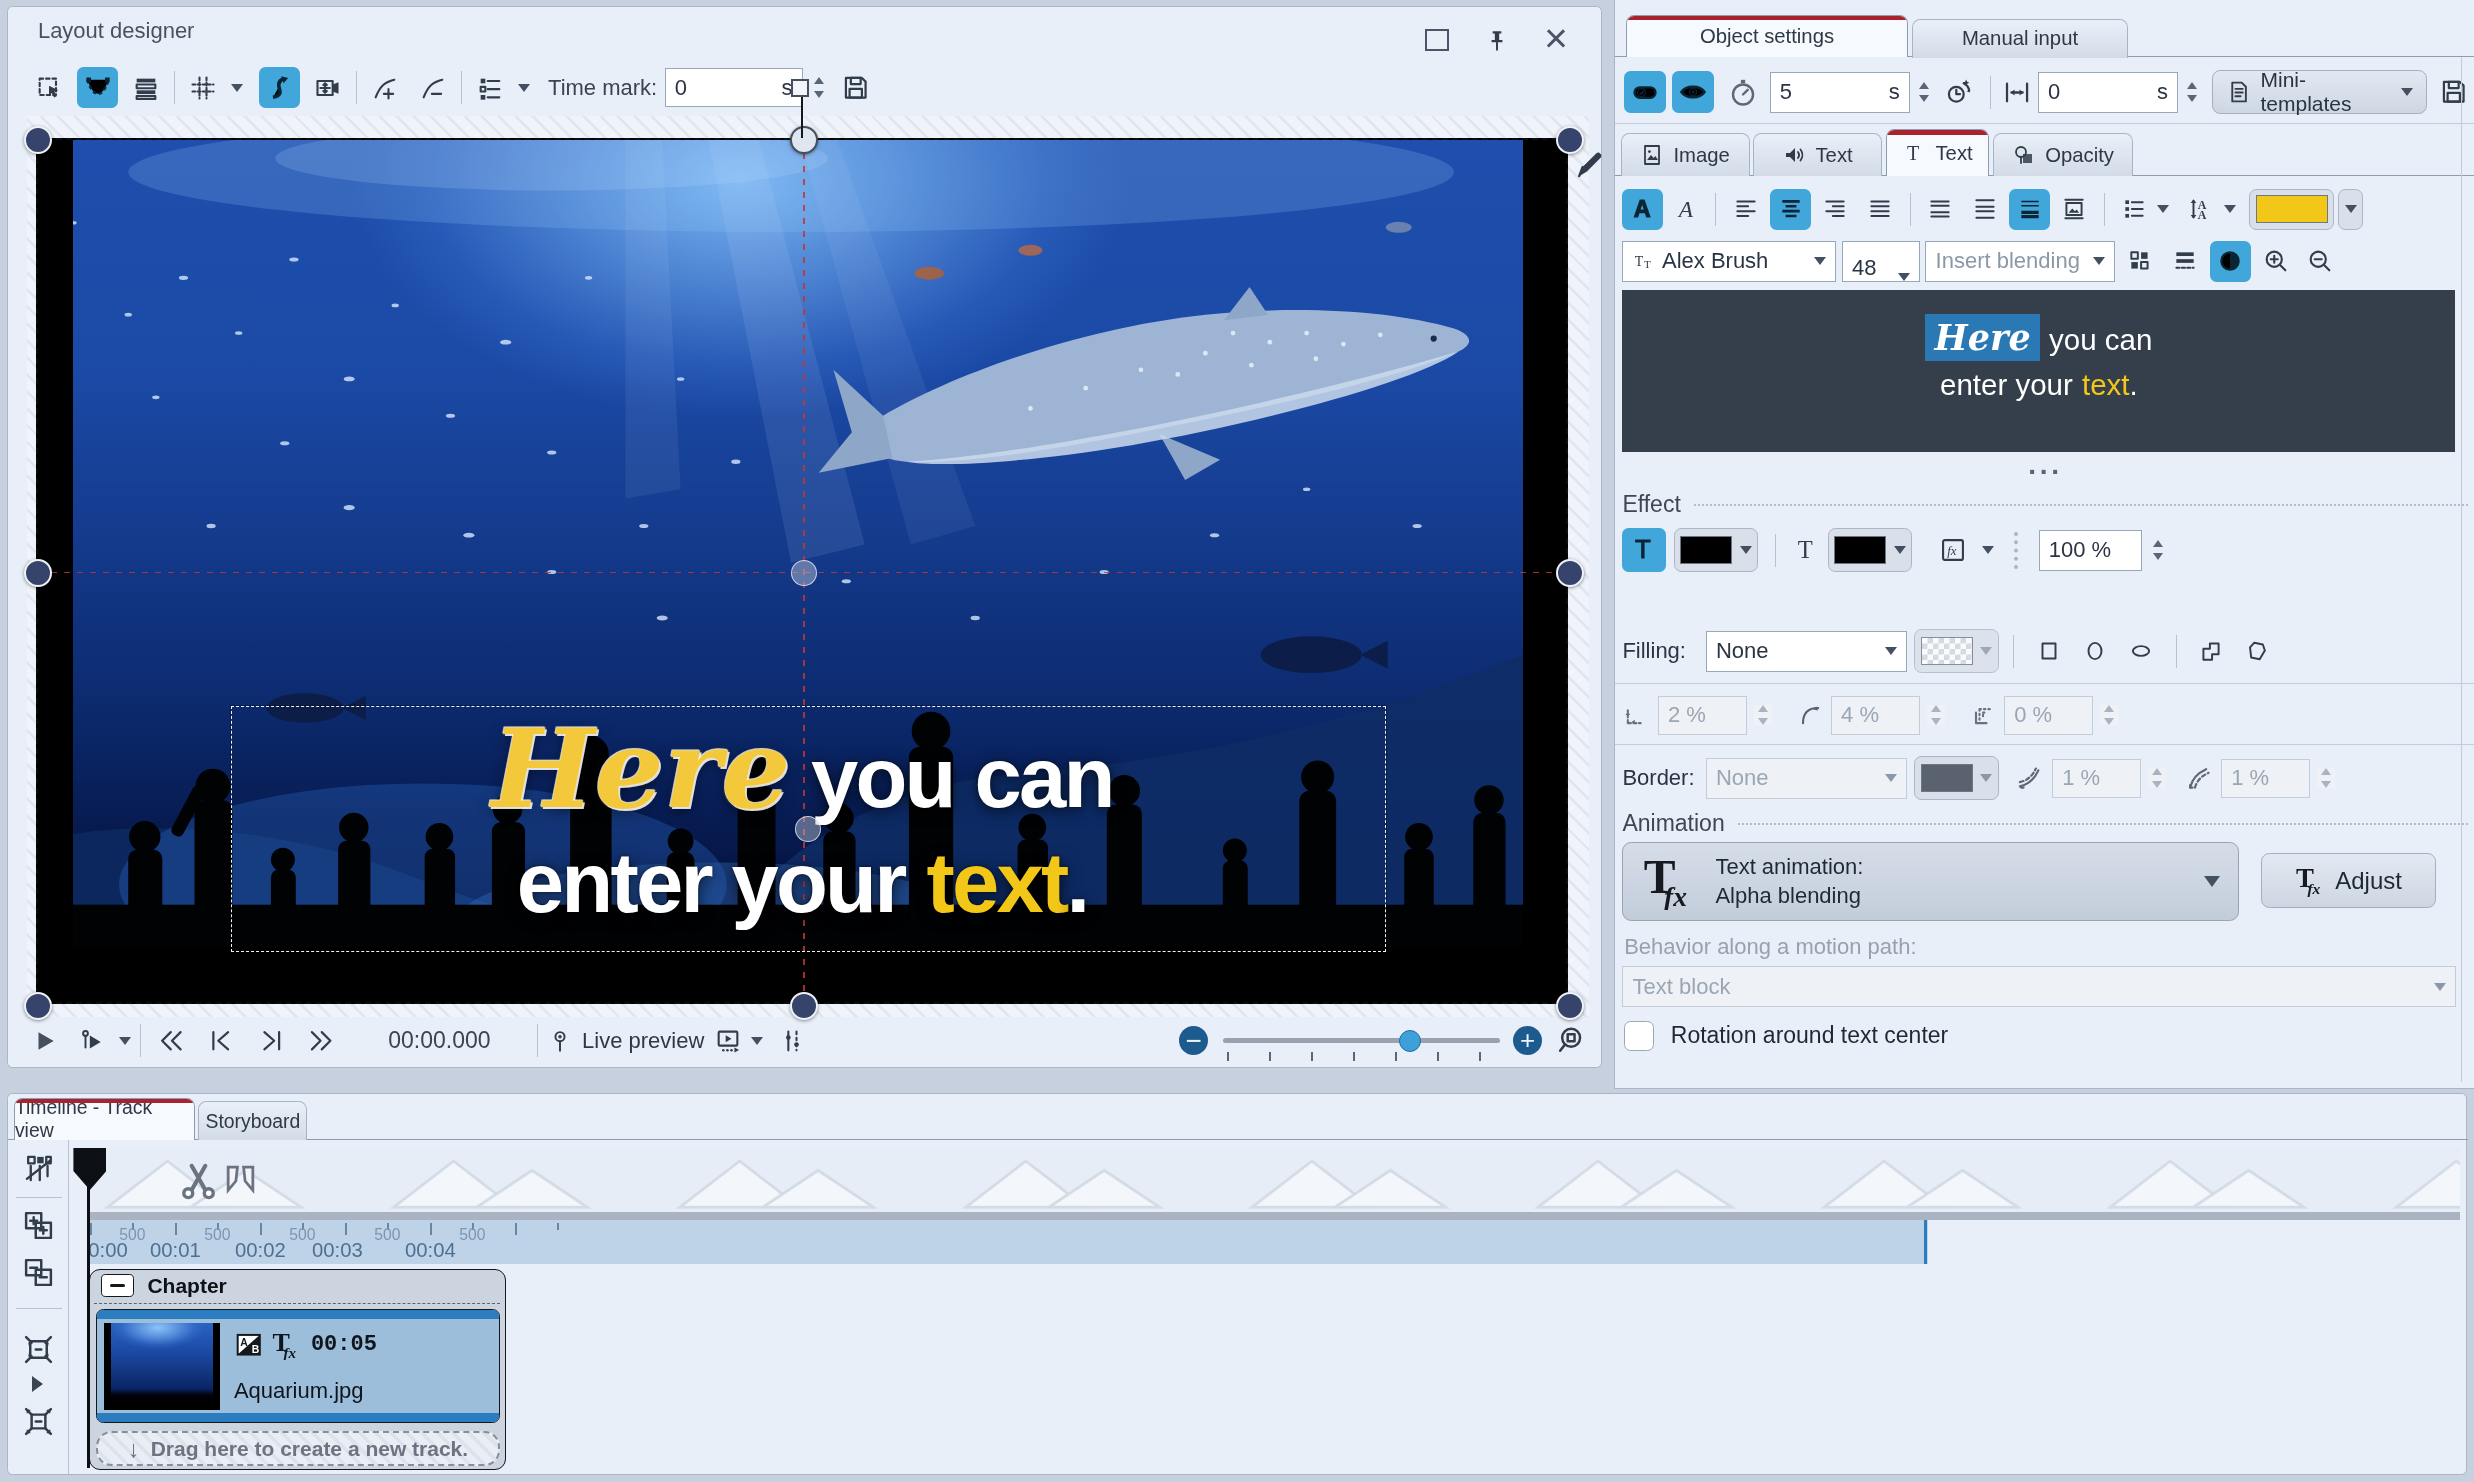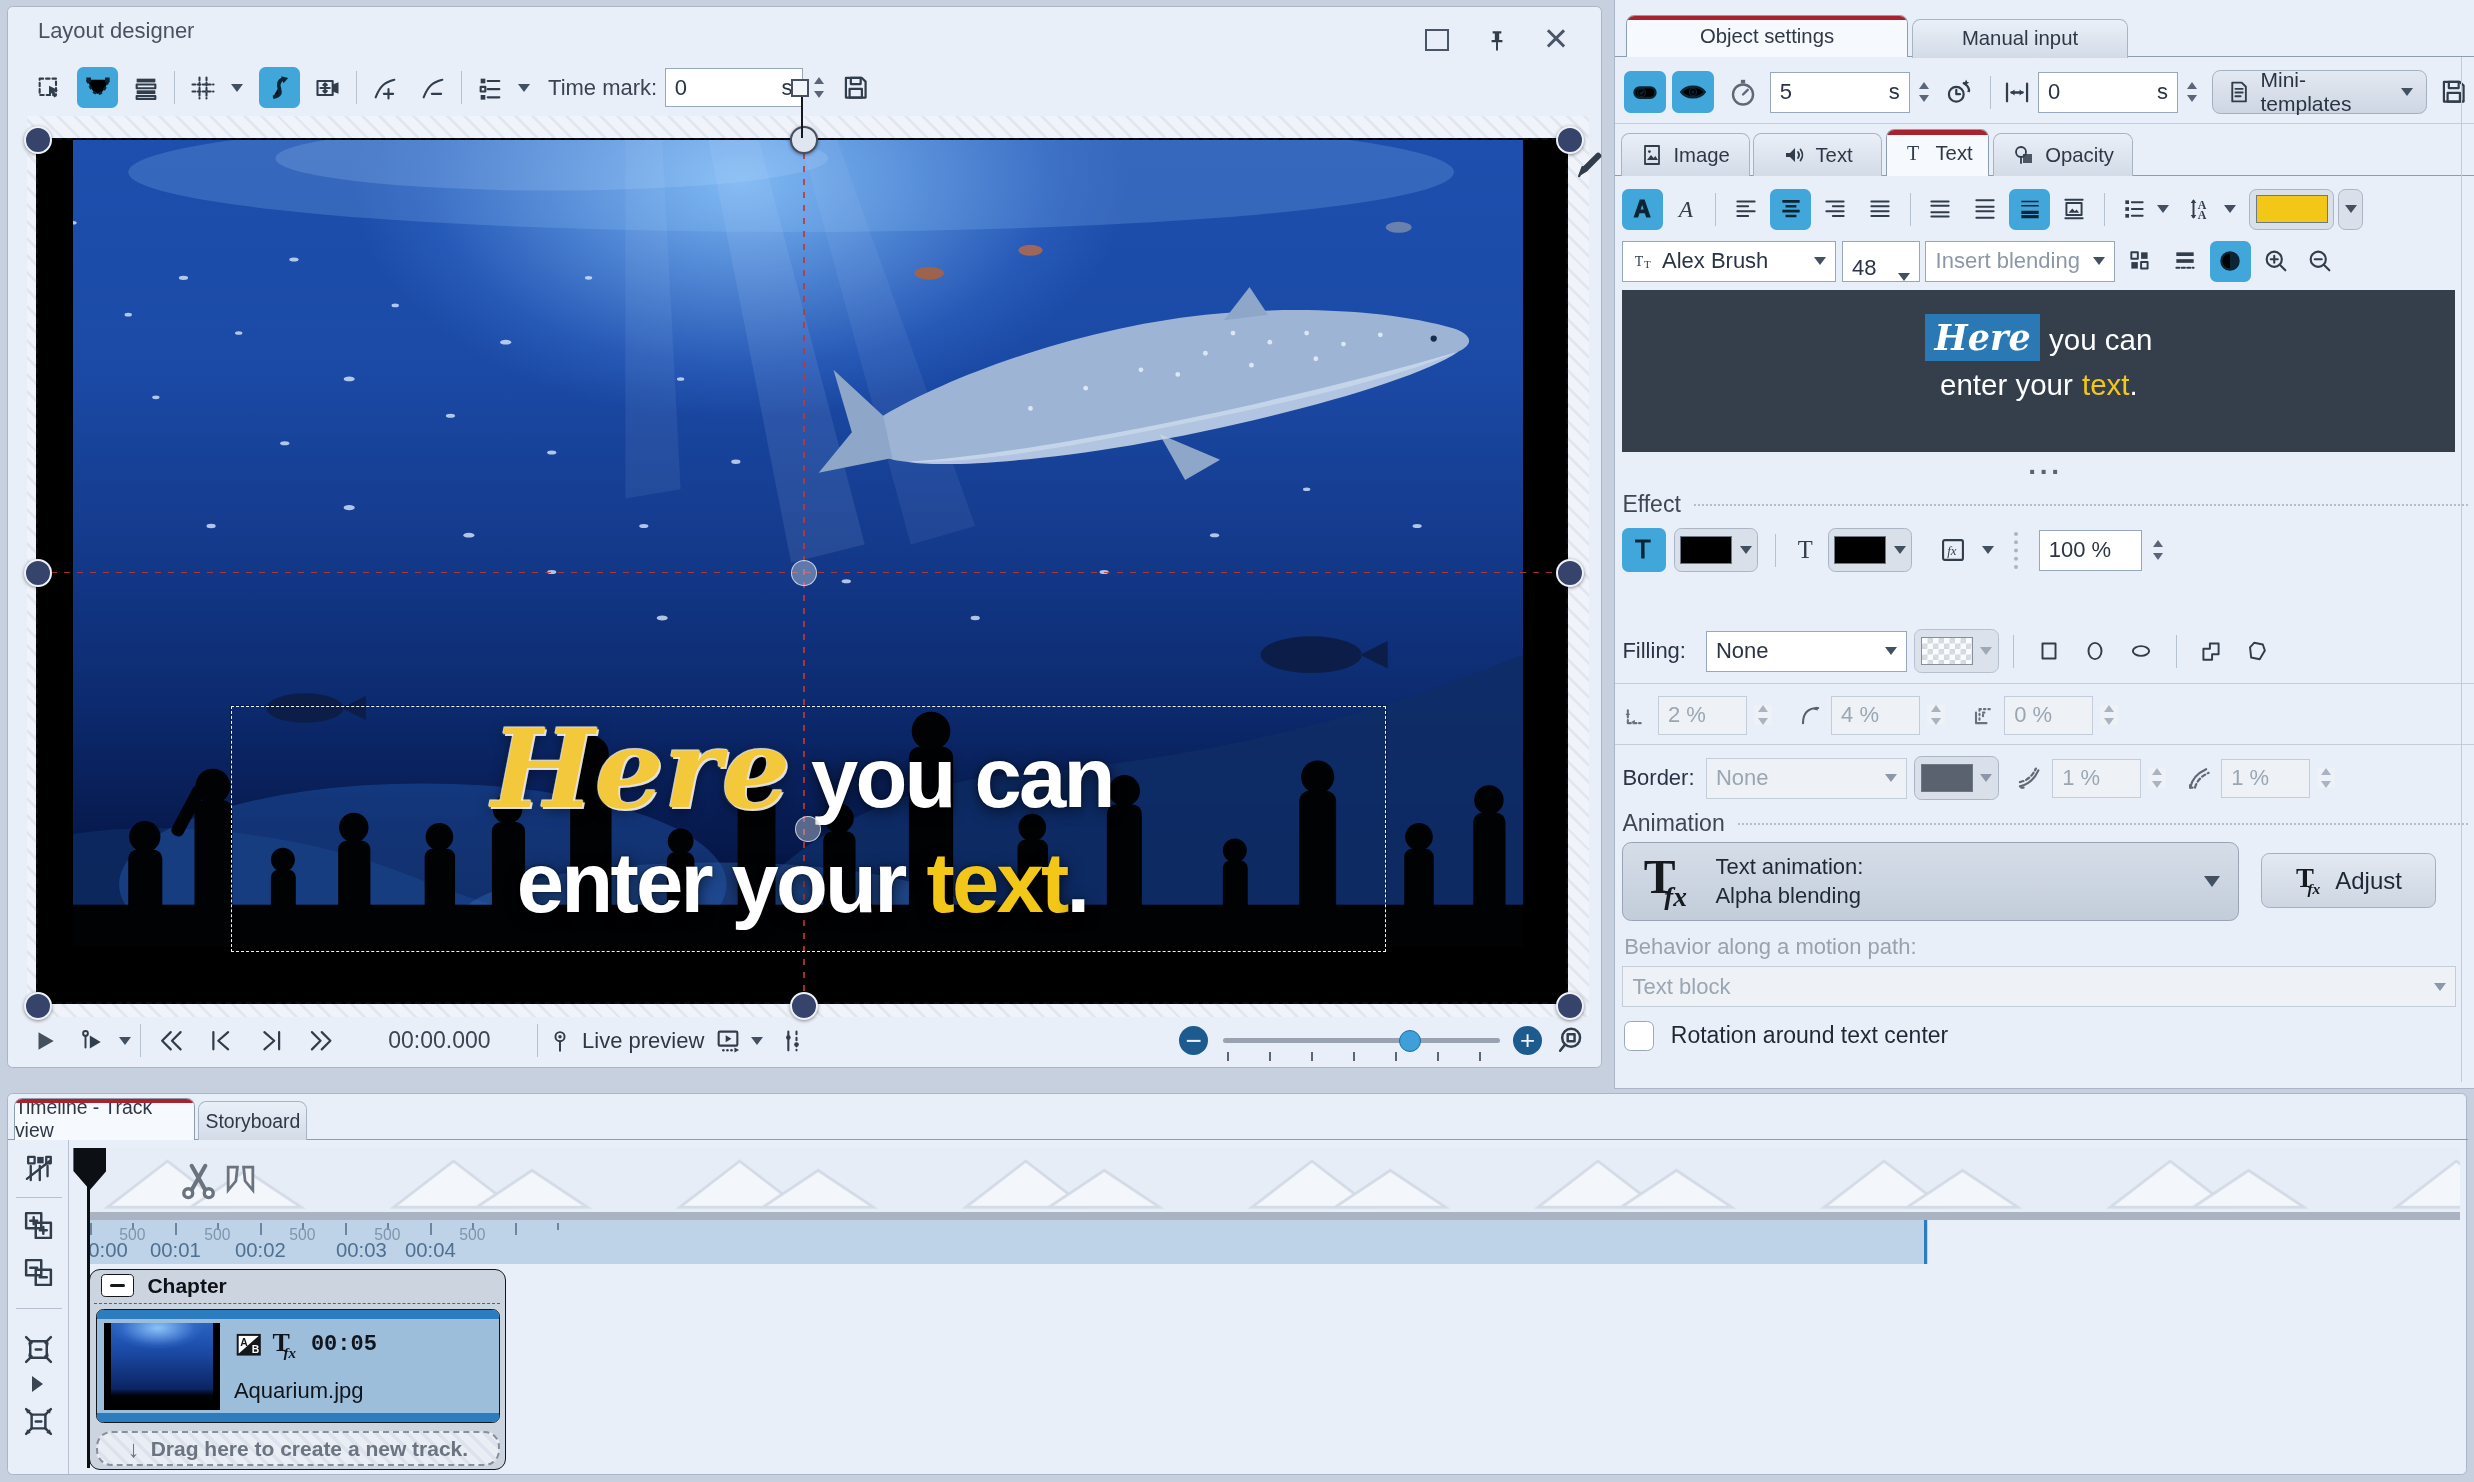--- a/index.html
+++ b/index.html
@@ -949,21 +949,21 @@
       <div class="ruler-tick" style="left:383px;height:7.4px;"></div>
       <div class="ruler-tick" style="left:468px;height:7.4px;"></div>
       <span class="rminor" style="left:43px;">500</span>
       <span class="rminor" style="left:128px;">500</span>
       <span class="rminor" style="left:213px;">500</span>
       <span class="rminor" style="left:298px;">500</span>
       <span class="rminor" style="left:383px;">500</span>
       <span class="rlab" style="left:13px;">00:00</span>
       <span class="rlab" style="left:86px;">00:01</span>
       <span class="rlab" style="left:171px;">00:02</span>
-      <span class="rlab" style="left:272px;">00:03</span>
+      <span class="rlab" style="left:248px;">00:03</span>
       <span class="rlab" style="left:341px;">00:04</span>
       <div class="abs" style="left:1835px;top:0;width:2.8px;height:44px;background:#2b7dc0;"></div>
     </div>
 
     <div class="abs" style="left:81px;top:175px;width:417px;height:201px;background:#ccd4df;border:1.8px solid #14171c;border-radius:11px;">
       <div class="abs flex" style="left:0;top:0;width:414px;height:31px;gap:13px;padding-left:11px;">
         <div style="width:31px;height:20.3px;background:#fff;border:1.8px solid #14171c;border-radius:4.6px;display:flex;align-items:center;justify-content:center;">
           <div style="width:14.8px;height:3.7px;background:#14171c;border-radius:1.8px;"></div>
         </div>
         <span style="font-size:21px;font-weight:bold;color:#0e1116;">Chapter</span>

